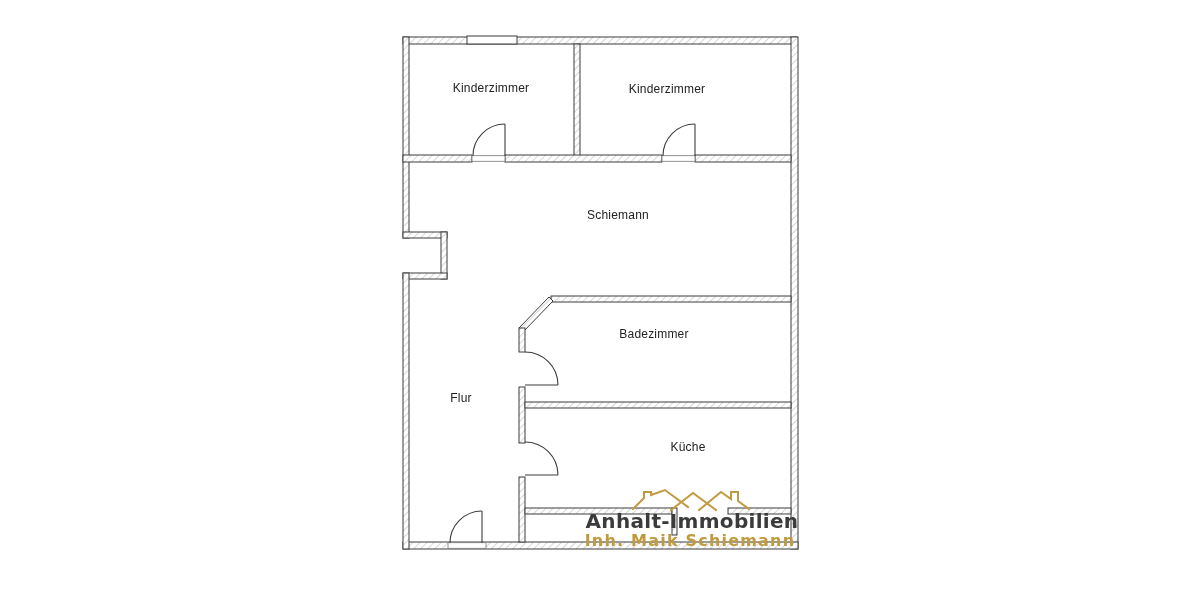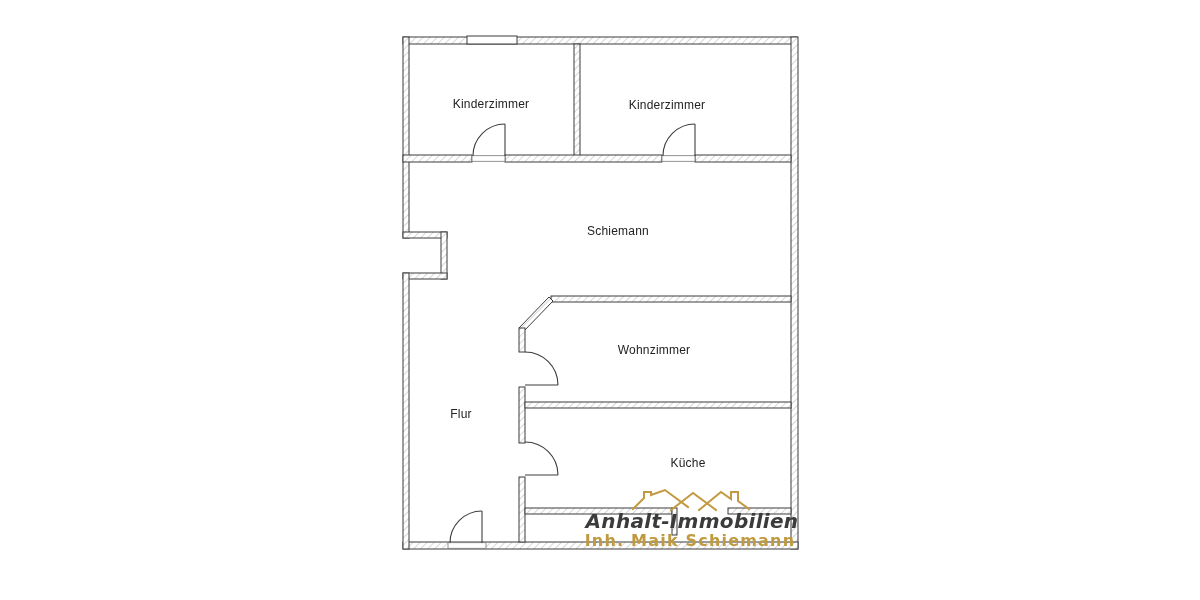--- a/index.html
+++ b/index.html
@@ -1,23 +1,23 @@
 <!DOCTYPE html>
 <html><head>
 <meta charset="utf-8">
 <style>
   html,body{margin:0;padding:0;background:#ffffff;}
   .canvas{position:relative;width:1200px;height:600px;background:#ffffff;overflow:hidden;
           font-family:"Liberation Sans",sans-serif;}
   .plan-svg{position:absolute;left:0;top:0;width:1200px;height:600px;}
   .room-label{position:absolute;transform:translate(-50%,-50%);font-size:12px;color:#222;
-              letter-spacing:.2px;white-space:nowrap;margin-top:16px;}
+              letter-spacing:.2px;white-space:nowrap;}
   .logo-title{position:absolute;left:692px;top:521px;transform:translate(-50%,-50%);
               font-family:"DejaVu Sans",sans-serif;font-size:20px;font-weight:bold;
-              color:#3b3b3b;letter-spacing:.3px;white-space:nowrap;font-style:italic;}
+              color:#3b3b3b;letter-spacing:.3px;white-space:nowrap;}
   .logo-subtitle{position:absolute;left:690px;top:540px;transform:translate(-50%,-50%);
               font-family:"DejaVu Sans",sans-serif;font-size:16px;font-weight:bold;
               color:#c09a3e;letter-spacing:1.2px;white-space:nowrap;}
   .roof-svg{position:absolute;left:630px;top:485px;}
 </style>
 </head>
 <body>
 
 <div class="canvas">
 
@@ -80,21 +80,21 @@
       <g>
         <path d="M482,543 L482,511"></path>
         <path d="M482,511 A32,32 0 0 0 450,543"></path>
       </g>
     </g>
   </svg>
 
   <div class="room-label" style="left:491px;top:88px">Kinderzimmer</div>
   <div class="room-label" style="left:667px;top:89px">Kinderzimmer</div>
   <div class="room-label" style="left:618px;top:215px">Schiemann</div>
-  <div class="room-label" style="left:654px;top:334px">Wohnzimmer</div>
+  <div class="room-label" style="left:654px;top:334px">Badezimmer</div>
   <div class="room-label" style="left:461px;top:398px">Flur</div>
   <div class="room-label" style="left:688px;top:447px">Küche</div>
 
   <div>
     <svg class="roof-svg" width="125" height="27" viewBox="0 0 125 27">
       <g stroke="#c29a42" stroke-width="2" fill="none" stroke-linejoin="miter" stroke-linecap="square">
         <polyline points="3,24 14,13 14,7 21,7 21,10 35,5 58,22"></polyline>
         <polyline points="41,25 63,8 86,25"></polyline>
         <polyline points="69,25 91,7 101,14 101,7 108,7 108,16 119,24"></polyline>
       </g>

